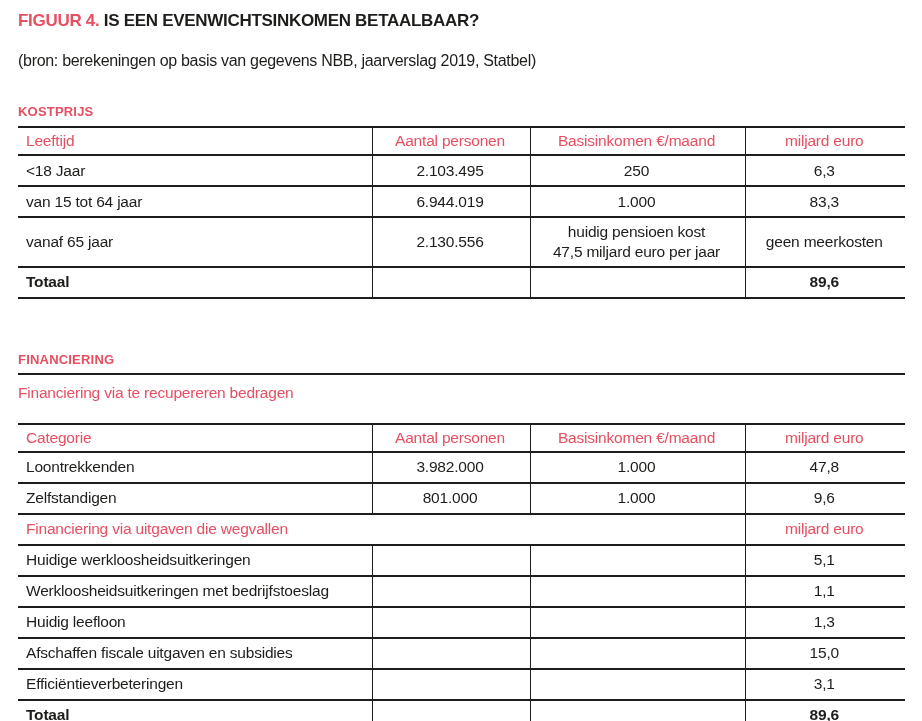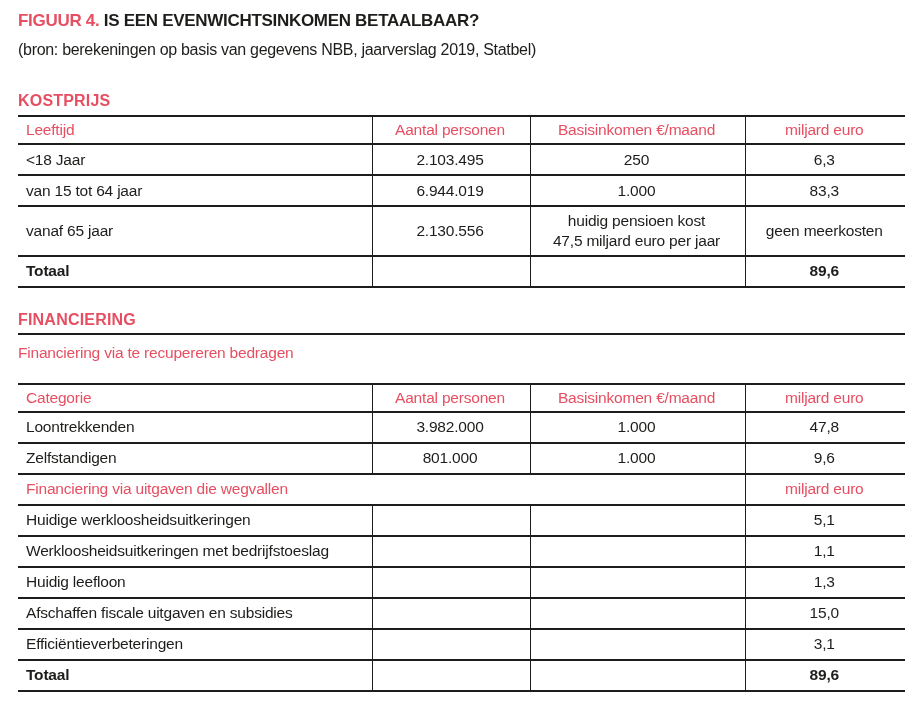--- a/index.html
+++ b/index.html
@@ -21,32 +21,32 @@
     font-size: 17px;
     font-weight: bold;
     letter-spacing: -0.3px;
     line-height: 22px;
   }
   .fig-label { color: var(--accent, #e64f62); }
   .fig-title { color: var(--text, #1d1d1b); }
   .fig-source {
     font-size: 16px;
     line-height: 20px;
-    margin-top: 8px;
+    margin-top: 19px;
     letter-spacing: -0.3px;
   }
   .section-heading {
     color: var(--accent, #e64f62);
     font-weight: bold;
-    font-size: 16px;
+    font-size: 13px;
     letter-spacing: 0.2px;
     line-height: 18px;
   }
   .kostprijs-heading { margin-top: 32px; margin-bottom: 5px; }
-  .financiering-heading { margin-top: 23px; }
+  .financiering-heading { margin-top: 52px; }
   .rule {
     width: 887px;
     border-top: 2px solid var(--text, #1d1d1b);
     margin-top: 4px;
     height: 0;
   }
   .sub-heading {
     color: var(--accent, #e64f62);
     font-size: 15.5px;
     line-height: 20px;

